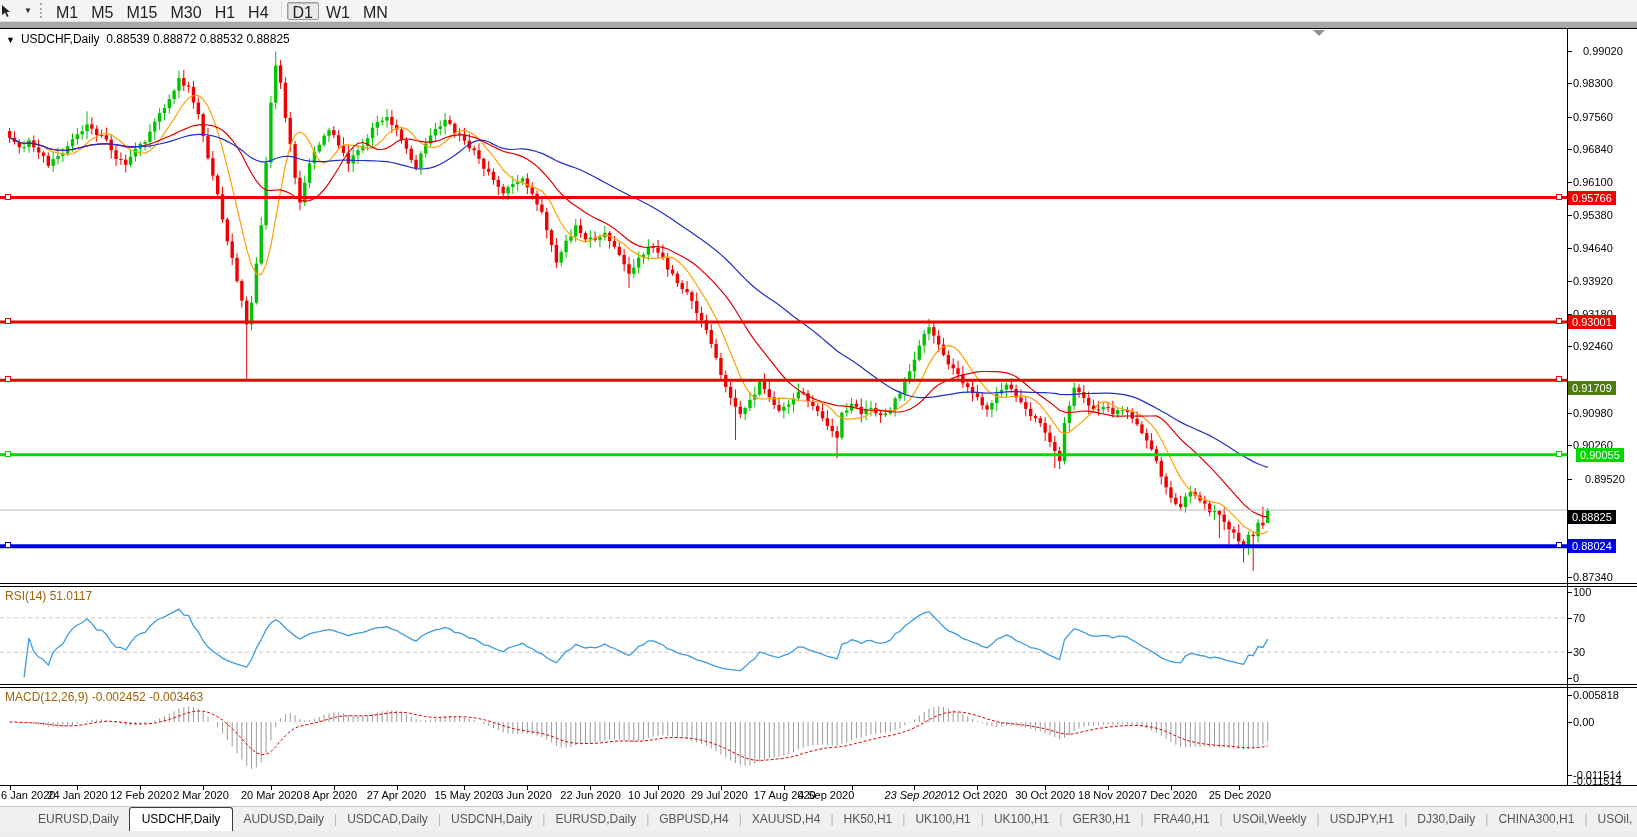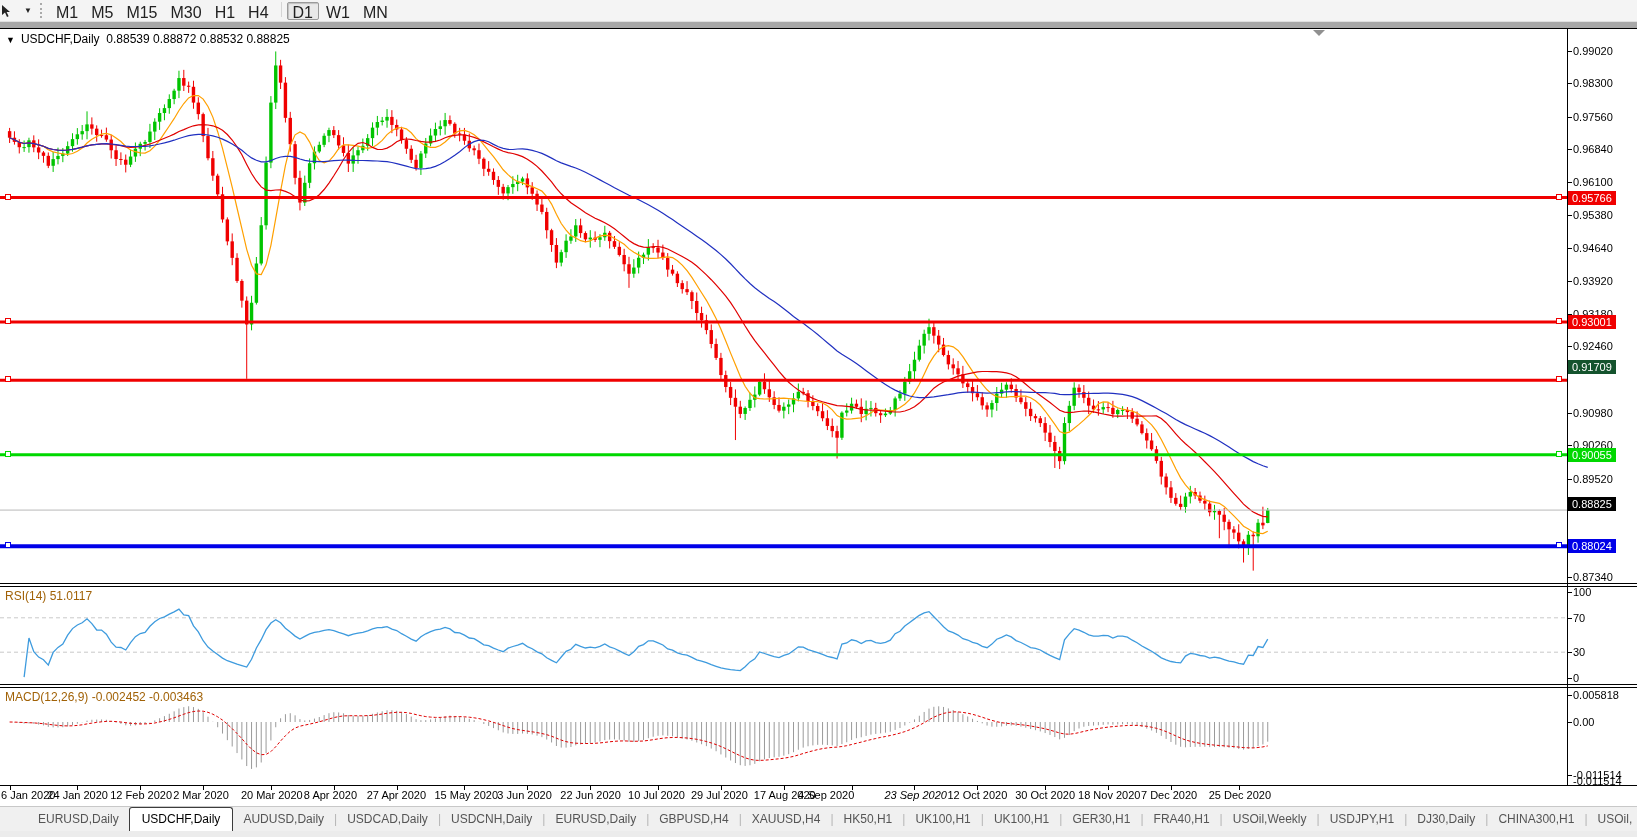--- a/index.html
+++ b/index.html
@@ -901,21 +901,21 @@
       <polyline points="9.6,34.0 14.439,34.1 19.278000000000002,34.3 24.117000000000004,34.5 28.956000000000003,34.7 33.795,34.9 38.63400000000001,35.3 43.473000000000006,35.7 48.312000000000005,36.3 53.151,36.9 57.99,37.4 62.82900000000001,37.8 67.668,37.9 72.507,37.8 77.346,37.4 82.185,36.8 87.024,35.9 91.863,35.1 96.702,34.4 101.541,33.8 106.38,33.4 111.21900000000001,33.3 116.058,33.6 120.897,34.0 125.736,34.7 130.57500000000002,35.3 135.41400000000002,35.7 140.25300000000001,35.9 145.092,35.9 149.931,35.6 154.77,35.0 159.609,34.0 164.448,32.8 169.287,31.4 174.126,29.8 178.965,28.0 183.804,26.2 188.643,24.6 193.482,23.5 198.321,23.0 203.16,23.2 207.99900000000002,24.3 212.83800000000002,26.2 217.67700000000002,28.8 222.51600000000002,32.1 227.35500000000002,36.2 232.19400000000002,40.6 237.03300000000002,45.5 241.872,50.7 246.711,56.2 251.55,61.1 256.389,64.8 261.22800000000007,66.7 266.06700000000006,66.4 270.90600000000006,63.6 275.74500000000006,58.7 280.58400000000006,53.0 285.42300000000006,47.7 290.26200000000006,43.2 295.10100000000006,40.0 299.94000000000005,38.2 304.77900000000005,37.1 309.61800000000005,36.1 314.45700000000005,35.0 319.29600000000005,33.8 324.13500000000005,32.4 328.97400000000005,31.0 333.81300000000005,29.6 338.65200000000004,28.6 343.49100000000004,27.9 348.33000000000004,27.8 353.16900000000004,27.7 358.00800000000004,27.8 362.84700000000004,27.8 367.68600000000004,27.6 372.52500000000003,27.3 377.36400000000003,26.7 382.20300000000003,26.0 387.04200000000003,25.3 391.88100000000003,24.7 396.72,24.3 401.5590000000001,24.3 406.3980000000001,24.6 411.2370000000001,25.4 416.0760000000001,26.6 420.9150000000001,27.7 425.7540000000001,28.6 430.5930000000001,29.1 435.4320000000001,29.4 440.2710000000001,29.4 445.11000000000007,29.1 449.94900000000007,28.8 454.78800000000007,28.7 459.62700000000007,28.6 464.46600000000007,28.8 469.30500000000006,29.2 474.14400000000006,29.8 478.98300000000006,30.6 483.82200000000006,31.7 488.66100000000006,32.9 493.50000000000006,34.4 498.33900000000006,35.9 503.17800000000005,37.6 508.01700000000005,39.2 512.856,40.6 517.695,41.6 522.5340000000001,42.4 527.373,43.1 532.2120000000001,43.8 537.051,44.6 541.8900000000001,45.5 546.729,46.7 551.5680000000001,48.2 556.407,50.2 561.2460000000001,52.1 566.085,53.6 570.9240000000001,54.7 575.763,55.2 580.6020000000001,55.4 585.441,55.5 590.2800000000001,55.5 595.119,55.3 599.9580000000001,54.9 604.797,54.4 609.6360000000001,53.8 614.475,53.3 619.3140000000001,53.0 624.153,52.9 628.9920000000001,53.1 633.8310000000001,53.3 638.6700000000001,53.2 643.5090000000001,53.0 648.3480000000001,52.4 653.1870000000001,51.7 658.0260000000001,50.9 662.8650000000001,50.2 667.7040000000001,49.7 672.5430000000001,49.5 677.3820000000001,49.4 682.2210000000001,49.7 687.0600000000001,50.0 691.8990000000001,50.6 696.738,51.3 701.5770000000001,52.3 706.416,53.5 711.2550000000001,54.9 716.094,56.6 720.9330000000001,58.5 725.772,60.7 730.6110000000001,63.1 735.45,65.5 740.2890000000001,67.8 745.128,69.8 749.9670000000001,71.3 754.806,72.2 759.6450000000001,72.4 764.484,72.2 769.3230000000001,71.8 774.162,71.3 779.0010000000001,70.8 783.84,70.2 788.6790000000001,69.4 793.5180000000001,68.4 798.3570000000001,67.0 803.1960000000001,65.5 808.0350000000001,64.1 812.8740000000001,62.8 817.7130000000001,61.6 822.5520000000001,60.6 827.3910000000001,59.9 832.2300000000001,59.4 837.0690000000001,59.1 841.9080000000001,58.5 846.7470000000001,57.7 851.5860000000001,56.5 856.4250000000001,55.3 861.2640000000001,54.1 866.1030000000001,52.8 870.9420000000001,51.6 875.7810000000001,50.5 880.6200000000001,49.4 885.4590000000001,48.5 890.2980000000001,47.5 895.1370000000001,46.4 899.9760000000001,45.1 904.815,43.6 909.6540000000001,41.8 914.493,39.7 919.3320000000001,37.3 924.171,34.7 929.0100000000001,31.8 933.849,29.2 938.6880000000001,27.1 943.5270000000002,25.4 948.3660000000001,24.4 953.2050000000002,23.9 958.0440000000001,23.9 962.8830000000002,24.4 967.7220000000001,25.2 972.5610000000001,26.3 977.4000000000001,27.7 982.2390000000001,29.2 987.0780000000001,30.9 991.9170000000001,32.4 996.7560000000001,33.7 1001.5950000000001,34.7 1006.4340000000001,35.3 1011.2730000000001,35.7 1016.1120000000001,36.2 1020.9510000000001,36.7 1025.79,37.3 1030.629,38.0 1035.468,38.9 1040.307,39.8 1045.146,40.8 1049.985,42.1 1054.824,43.5 1059.663,45.0 1064.502,46.0 1069.341,46.2 1074.18,45.6 1079.019,44.6 1083.858,43.4 1088.697,42.3 1093.536,41.4 1098.375,40.5 1103.214,39.8 1108.053,39.1 1112.892,38.6 1117.731,38.2 1122.57,37.8 1127.409,37.5 1132.248,37.4 1137.087,37.4 1141.926,37.8 1146.765,38.3 1151.604,39.2 1156.443,40.3 1161.282,41.8 1166.121,43.6 1170.96,45.7 1175.799,47.9 1180.638,50.1 1185.477,51.9 1190.316,53.3 1195.155,54.4 1199.994,55.3 1204.833,56.0 1209.672,56.6 1214.511,57.1 1219.35,57.5 1224.189,57.8 1229.028,58.2 1233.867,58.6 1238.706,59.1 1243.545,59.6 1248.384,59.8 1253.223,59.9 1258.0620000000001,59.5 1262.901,58.9 1267.74,57.9 " fill="none" stroke="#e00000" stroke-width="1" stroke-dasharray="3,2"></polyline>
     </svg>
   <div class="hborder" style="top:785px"></div>
   <div id="axis-vline"></div>
 
   <div class="pane-label" style="top:589px">RSI(14) 51.0117</div>
   <div class="pane-label" style="top:690px">MACD(12,26,9) -0.002452 -0.003463</div>
 
   <div id="axis-labels">
       <div class="ptick" style="top: 51px;"></div>
-      <div class="pl" style="top: 45px;">0.99020</div>
+      <div class="pl" style="top: 45px; margin-left: 10px;">0.99020</div>
       <div class="ptick" style="top: 83.4216px;"></div>
       <div class="pl" style="top: 77.4216px;">0.98300</div>
       <div class="ptick" style="top: 116.744px;"></div>
       <div class="pl" style="top: 110.744px;">0.97560</div>
       <div class="ptick" style="top: 149.165px;"></div>
       <div class="pl" style="top: 143.165px;">0.96840</div>
       <div class="ptick" style="top: 182.488px;"></div>
       <div class="pl" style="top: 176.488px;">0.96100</div>
       <div class="ptick" style="top: 214.909px;"></div>
       <div class="pl" style="top: 208.909px;">0.95380</div>
@@ -925,21 +925,21 @@
       <div class="pl" style="top: 274.653px;">0.93920</div>
       <div class="ptick" style="top: 313.975px;"></div>
       <div class="pl" style="top: 307.975px; text-align: center;">0.93180</div>
       <div class="ptick" style="top: 346.397px;"></div>
       <div class="pl" style="top: 340.397px;">0.92460</div>
       <div class="ptick" style="top: 413.041px;"></div>
       <div class="pl" style="top: 407.041px;">0.90980</div>
       <div class="ptick" style="top: 445.463px;"></div>
       <div class="pl" style="top: 439.463px;">0.90260</div>
       <div class="ptick" style="top: 478.785px;"></div>
-      <div class="pl" style="top: 472.785px;">0.89520</div>
+      <div class="pl" style="top: 472.785px; margin-left: 12px;">0.89520</div>
       <div class="ptick" style="top: 576.95px;"></div>
       <div class="pl" style="top: 570.95px;">0.87340</div>
       <div class="ptick" style="top: 592px;"></div>
       <div class="pl" style="top: 586px;">100</div>
       <div class="ptick" style="top: 617.8px;"></div>
       <div class="pl" style="top: 611.8px;">70</div>
       <div class="ptick" style="top: 652.2px;"></div>
       <div class="pl" style="top: 646.2px;">30</div>
       <div class="ptick" style="top: 678px;"></div>
       <div class="pl" style="top: 672px;">0</div>
@@ -1031,21 +1031,21 @@
     </div>
   <div id="bottom-strip"></div>
 <div class="line-marker" style="left: 5px; top: 193.528px; border-color: rgb(240, 0, 0);"></div>
     <div class="line-marker" style="left: 1556px; top: 193.528px; border-color: rgb(240, 0, 0);"></div>
     <div class="pricebox" style="top: 190.528px; background: rgb(240, 0, 0);">0.95766</div>
     <div class="line-marker" style="left: 5px; top: 318.036px; border-color: rgb(240, 0, 0);"></div>
     <div class="line-marker" style="left: 1556px; top: 318.036px; border-color: rgb(240, 0, 0);"></div>
     <div class="pricebox" style="top: 315.036px; background: rgb(240, 0, 0);">0.93001</div>
     <div class="line-marker" style="left: 5px; top: 376.214px; border-color: rgb(240, 0, 0);"></div>
     <div class="line-marker" style="left: 1556px; top: 376.214px; border-color: rgb(240, 0, 0);"></div>
-    <div class="pricebox" style="top: 360px; background: #14532d;">0.91709</div>
+    <div class="pricebox" style="top: 381px; background: #4d7c0f;">0.91709</div>
     <div class="line-marker" style="left: 5px; top: 450.694px; border-color: rgb(0, 216, 0);"></div>
     <div class="line-marker" style="left: 1556px; top: 450.694px; border-color: rgb(0, 216, 0);"></div>
-    <div class="pricebox" style="top: 447.694px; background: rgb(0, 216, 0);">0.90055</div>
+    <div class="pricebox" style="top: 447.694px; background: rgb(0, 216, 0); margin-left: 8px;">0.90055</div>
     <div class="line-marker" style="left: 5px; top: 542.15px; border-color: rgb(0, 0, 232);"></div>
     <div class="line-marker" style="left: 1556px; top: 542.15px; border-color: rgb(0, 0, 232);"></div>
     <div class="pricebox" style="top: 539.15px; background: rgb(0, 0, 232);">0.88024</div>
-    <div class="pricebox" style="top: 497px; background: rgb(0, 0, 0);">0.88825</div>
+    <div class="pricebox" style="top: 510px; background: rgb(0, 0, 0);">0.88825</div>
   </div>
 
 </body></html>

